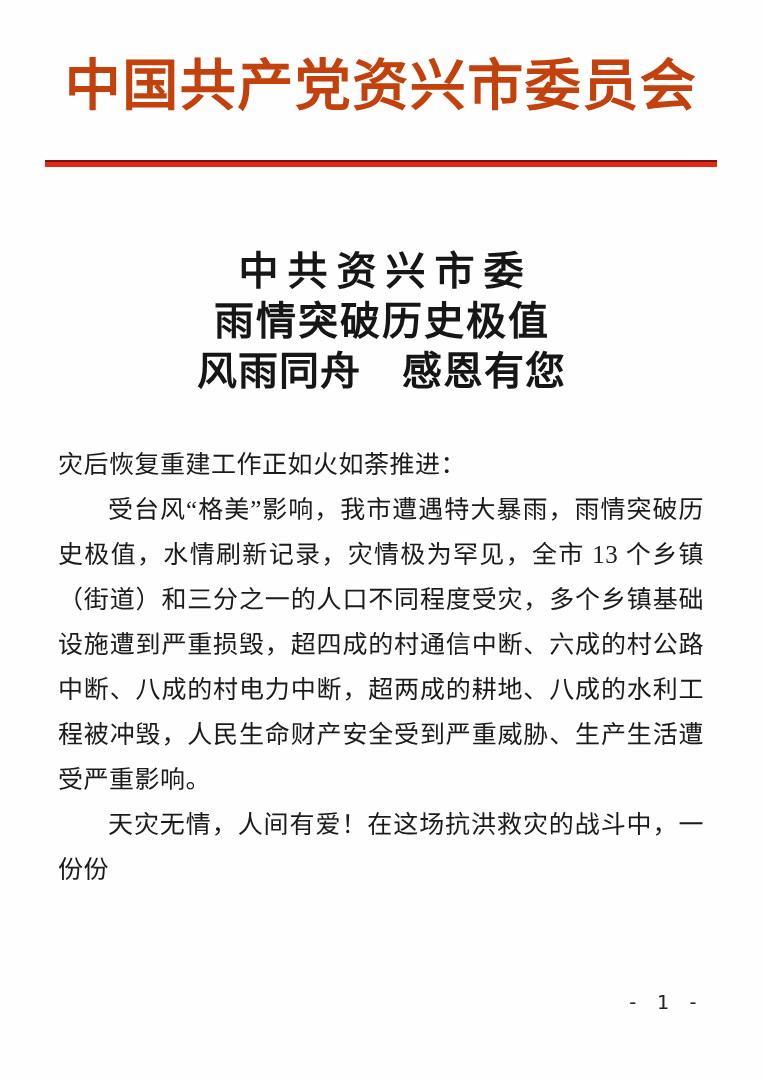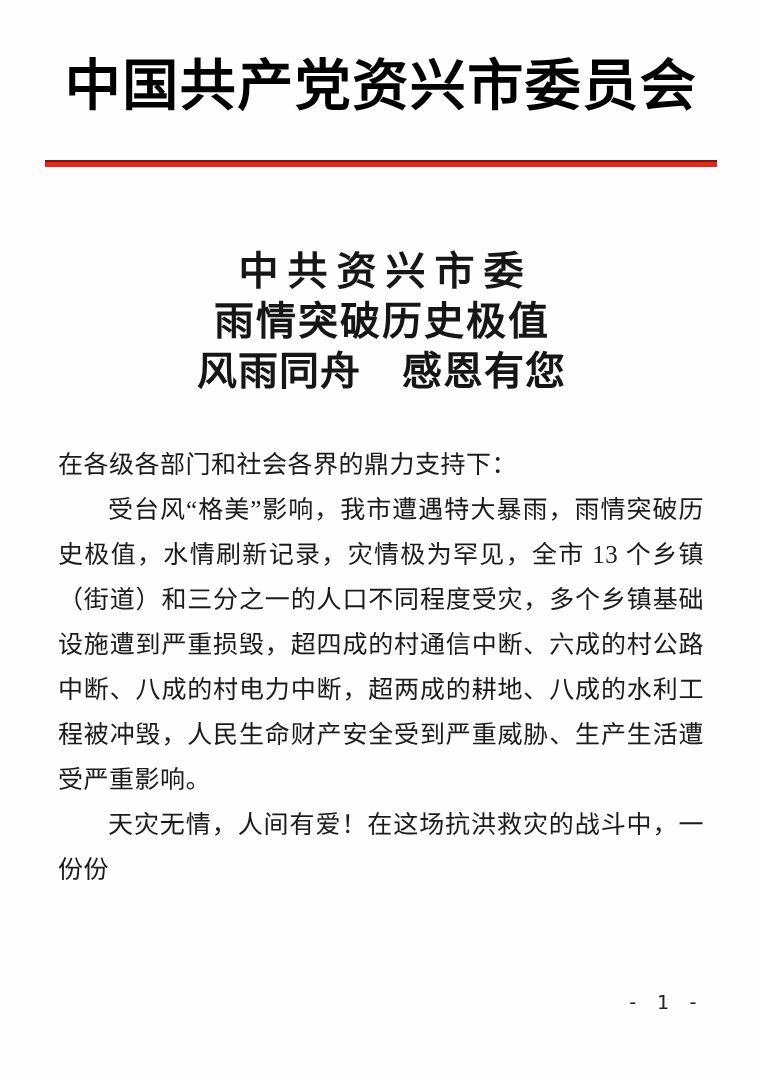--- a/index.html
+++ b/index.html
@@ -70,32 +70,32 @@
     color: #222222;
     white-space: nowrap;
   }
 </style>
 </head>
 <body>
 
 <div class="page">
 
   <header>
-    <h1 class="org-title" style="color: #000000;">中国共产党资兴市委员会</h1>
+    <h1 class="org-title" style="color: #c2410c;">中国共产党资兴市委员会</h1>
     <div class="red-rule" style="background: rgb(224, 41, 26); border-top: 2px solid rgb(122, 21, 12);"></div>
   </header>
 
   <section class="doc-title">
     <div class="line line-1">中共资兴市委</div>
     <div class="line line-2">雨情突破历史极值</div>
     <div class="line line-3">风雨同舟　感恩有您</div>
   </section>
 
   <section class="doc-body">
-    <p class="salutation">在各级各部门和社会各界的鼎力支持下：</p>
+    <p class="salutation">灾后恢复重建工作正如火如荼推进：</p>
     <p class="para">受台风“格美”影响，我市遭遇特大暴雨，雨情突破历史极值，水情刷新记录，灾情极为罕见，全市 13 个乡镇（街道）和三分之一的人口不同程度受灾，多个乡镇基础设施遭到严重损毁，超四成的村通信中断、六成的村公路中断、八成的村电力中断，超两成的耕地、八成的水利工程被冲毁，人民生命财产安全受到严重威胁、生产生活遭受严重影响。</p>
     <p class="para">天灾无情，人间有爱！在这场抗洪救灾的战斗中，一份份</p>
   </section>
 
   <footer>
     <div class="page-number">- 1 -</div>
   </footer>
 
 </div>
 

